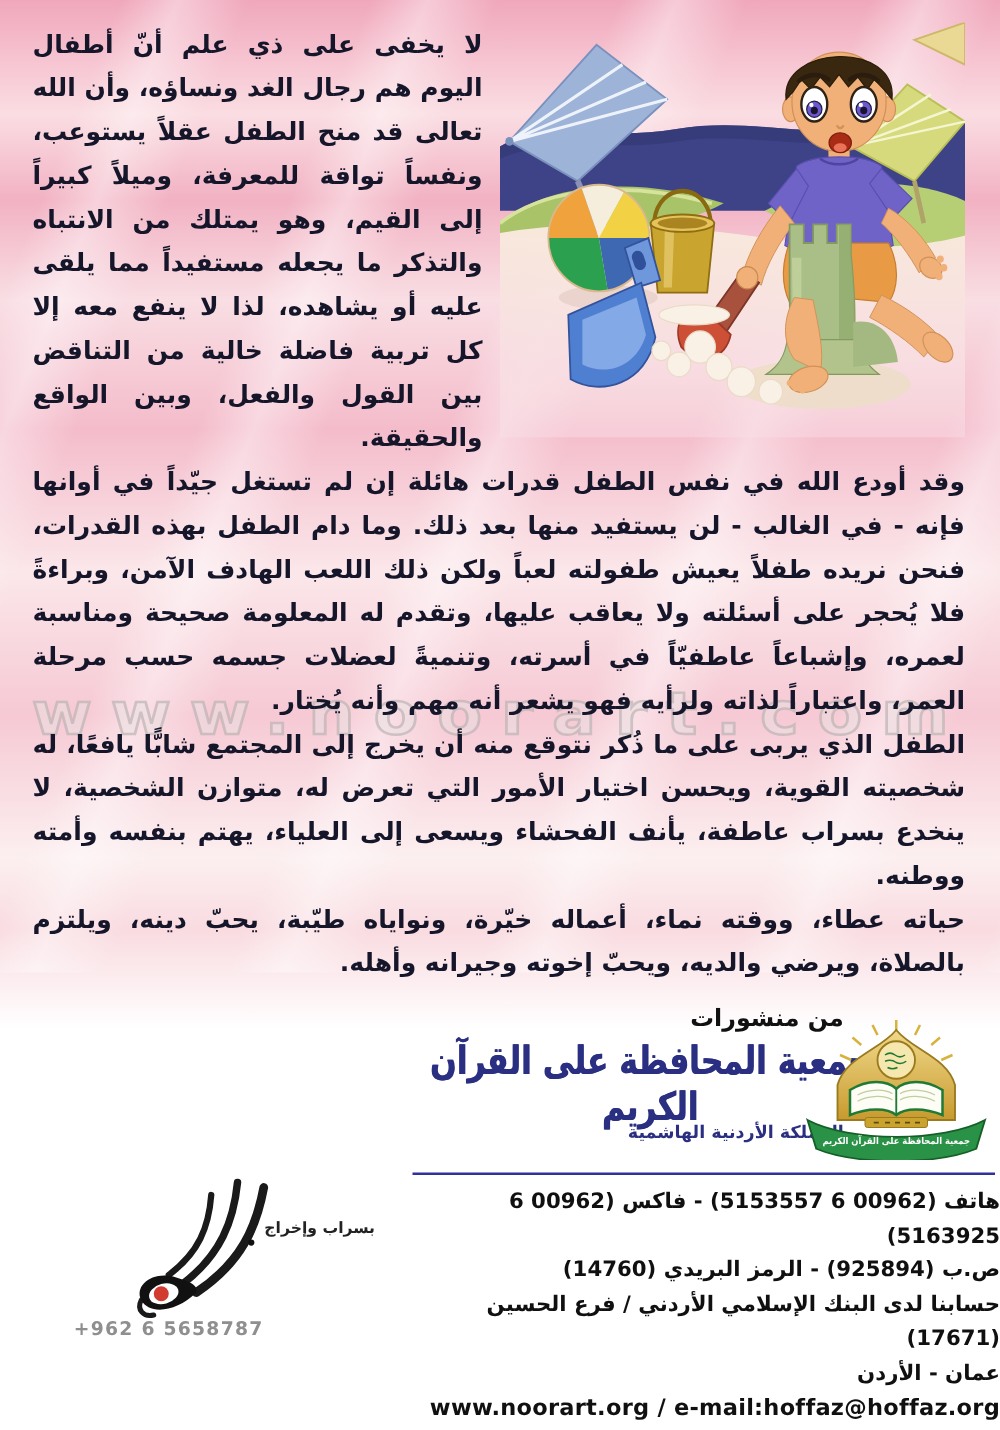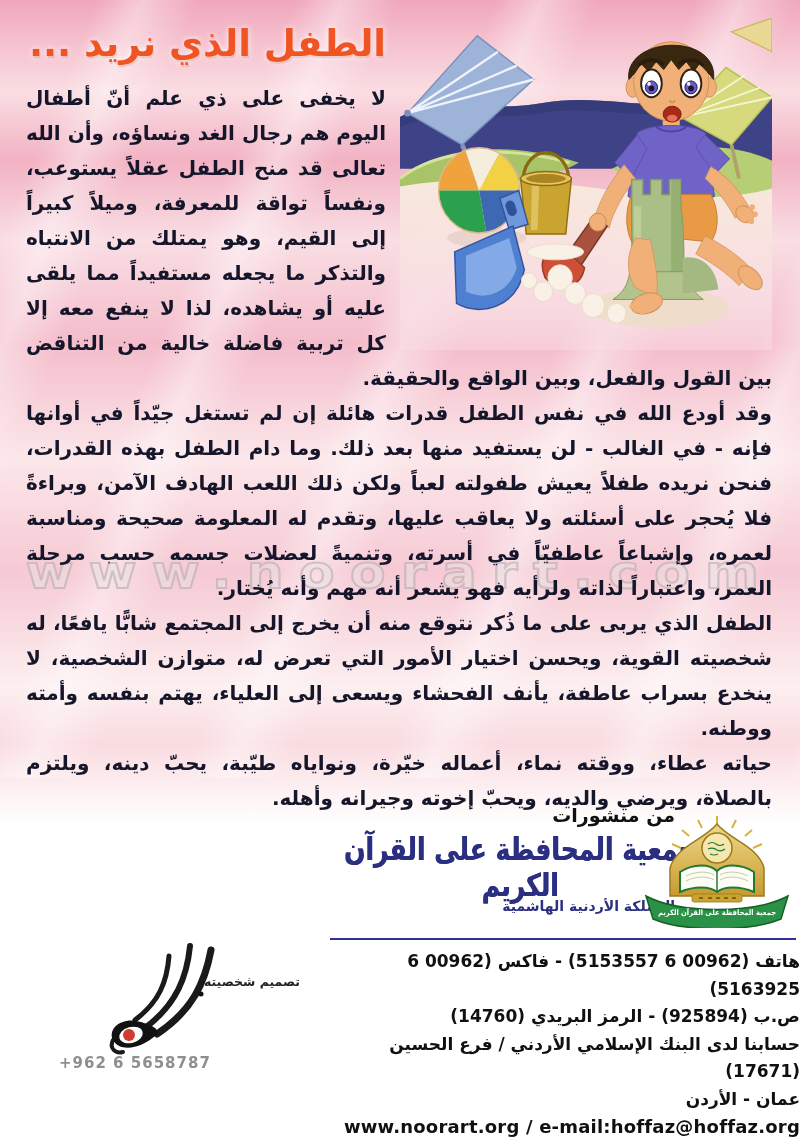--- a/index.html
+++ b/index.html
@@ -178,21 +178,20 @@
           <circle cx="170" cy="262" r="13"></circle>
             <circle cx="152" cy="276" r="10"></circle>
           <circle cx="186" cy="278" r="11"></circle>
             <circle cx="137" cy="265" r="8"></circle>
           <circle cx="205" cy="290" r="12"></circle>
             <circle cx="230" cy="298" r="10"></circle>
         </g>
       </svg>
     </div>
 
-    <div class="title">الطفل الذي نريد ...</div>
 
     <div class="body">
       <p>لا يخفى على ذي علم أنّ أطفال اليوم هم رجال الغد ونساؤه، وأن الله تعالى قد منح الطفل عقلاً يستوعب، ونفساً تواقة للمعرفة، وميلاً كبيراً إلى القيم، وهو يمتلك من الانتباه والتذكر ما يجعله مستفيداً مما يلقى عليه أو يشاهده، لذا لا ينفع معه إلا كل تربية فاضلة خالية من التناقض بين القول والفعل، وبين الواقع والحقيقة.</p>
       <p>وقد أودع الله في نفس الطفل قدرات هائلة إن لم تستغل جيّداً في أوانها فإنه - في الغالب - لن يستفيد منها بعد ذلك. وما دام الطفل بهذه القدرات، فنحن نريده طفلاً يعيش طفولته لعباً ولكن ذلك اللعب الهادف الآمن، وبراءةً فلا يُحجر على أسئلته ولا يعاقب عليها، وتقدم له المعلومة صحيحة ومناسبة لعمره، وإشباعاً عاطفيّاً في أسرته، وتنميةً لعضلات جسمه حسب مرحلة العمر، واعتباراً لذاته ولرأيه فهو يشعر أنه مهم وأنه يُختار.</p>
       <p>الطفل الذي يربى على ما ذُكر نتوقع منه أن يخرج إلى المجتمع شابًّا يافعًا، له شخصيته القوية، ويحسن اختيار الأمور التي تعرض له، متوازن الشخصية، لا ينخدع بسراب عاطفة، يأنف الفحشاء ويسعى إلى العلياء، يهتم بنفسه وأمته ووطنه.</p>
       <p>حياته عطاء، ووقته نماء، أعماله خيّرة، ونواياه طيّبة، يحبّ دينه، ويلتزم بالصلاة، ويرضي والديه، ويحبّ إخوته وجيرانه وأهله.</p>
     </div>
   </div>
 
   <div class="watermark">www.noorart.com</div>
@@ -252,21 +251,21 @@
 
     <div class="contact">
       <div>هاتف (00962 6 5153557) - فاكس (00962 6 5163925)</div>
       <div>ص.ب (925894) - الرمز البريدي (14760)</div>
       <div>حسابنا لدى البنك الإسلامي الأردني / فرع الحسين (17671)</div>
       <div>عمان - الأردن</div>
       <div class="web">www.noorart.org / e-mail:hoffaz@hoffaz.org</div>
     </div>
 
     <div class="design">
-      <div class="label">تصميم شخصيته</div>
+      <div class="label">بسراب وإخراج</div>
       <div class="callig">
         <span class="sr">دار الفن</span>
         <svg viewBox="0 0 150 120">
           <g stroke="#1a1a1a" fill="none" stroke-linecap="round">
             <path d="M118 8 C112 40 100 68 64 92" stroke-width="7"></path>
             <path d="M97 4 C94 34 84 62 52 86" stroke-width="6"></path>
             <path d="M76 14 C74 40 66 60 42 78" stroke-width="5"></path>
             <path d="M20 98 C16 106 22 112 30 110" stroke-width="4"></path>
           </g>
           <path d="M64 92 C48 108 26 110 20 98 C14 86 30 74 48 80 C58 83 66 86 64 92 Z" fill="#111"></path>

